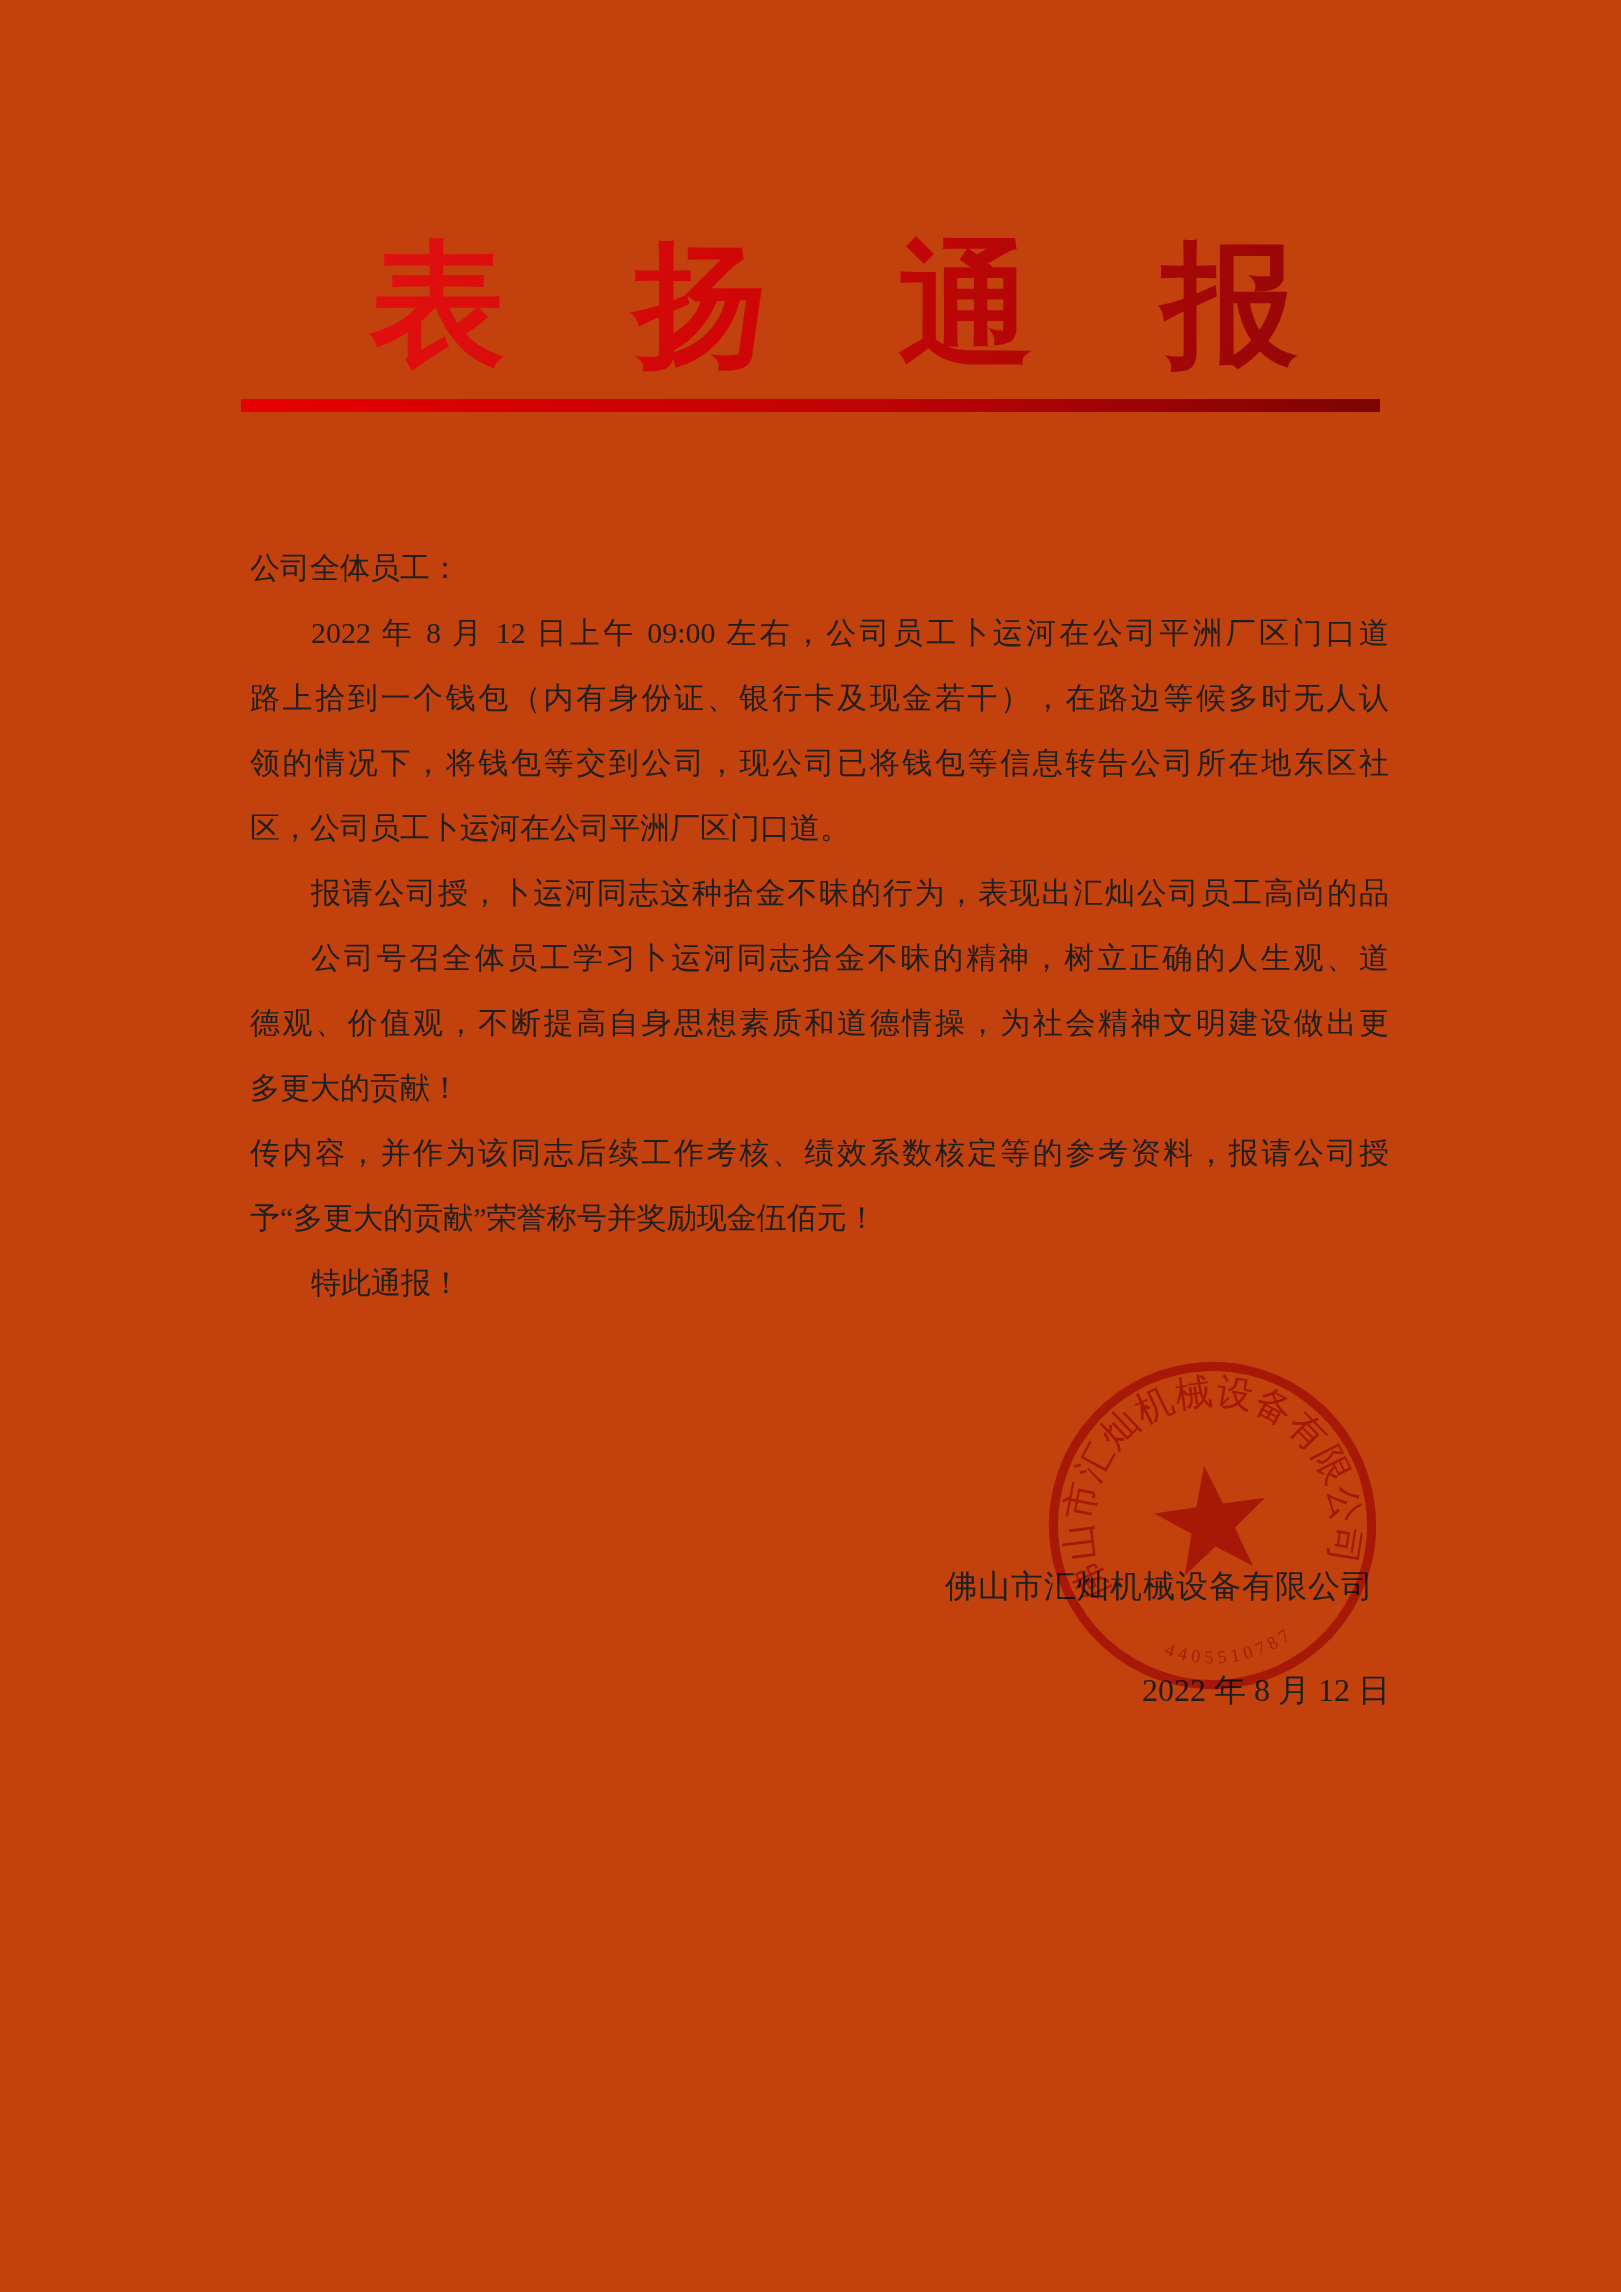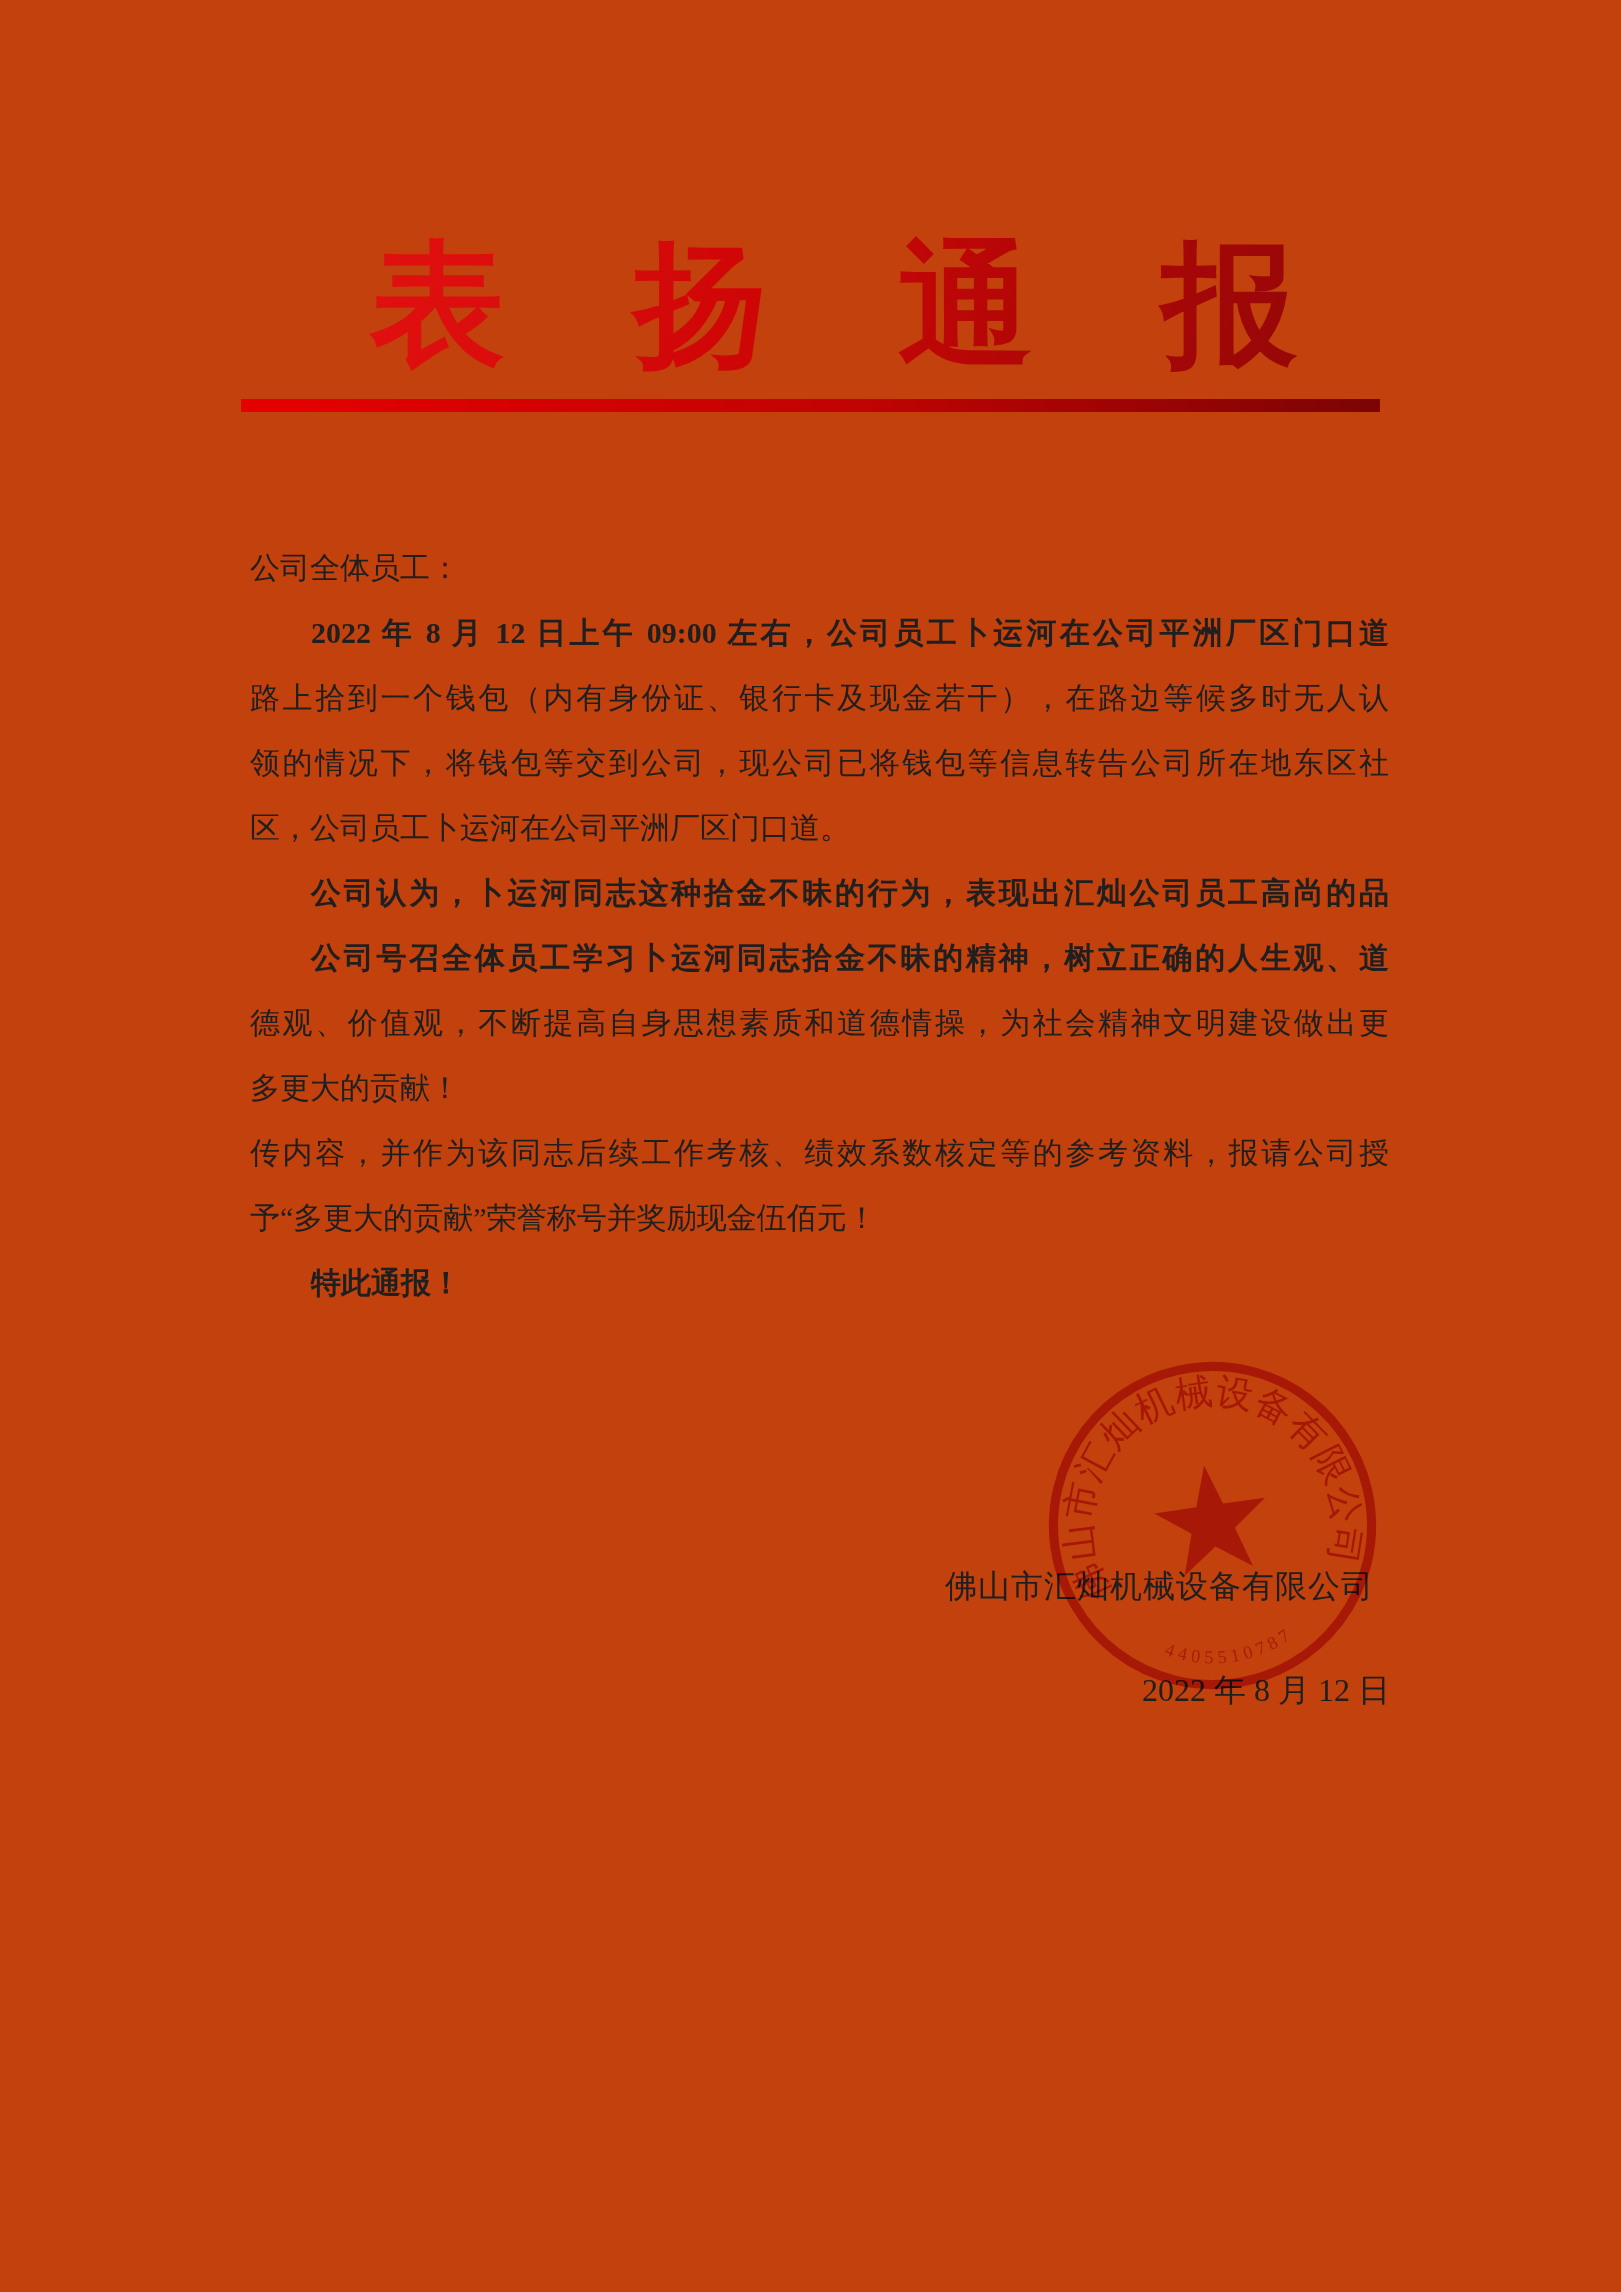--- a/index.html
+++ b/index.html
@@ -26,21 +26,21 @@
     position:absolute; top:399px; left:241px; width:1139px; height:12.7px;
     background:linear-gradient(90deg,#e60000 0%,#c00303 55%,#7c0404 100%);
   }
   
   .body-block {
     position:absolute; top:535px; left:250px; width:1139px;
     font-size:30px; line-height:65px; color:#1f1f1f;
     text-align:left;
   }
   .body-block .line { width:100%; }
-  .body-block .line.indent { padding-left:61px;font-weight:bold; }
+  .body-block .line.indent { padding-left:61px; }
   .body-block .line.fill {
     text-align:justify;
     text-align-last:justify;
     -moz-text-align-last:justify;
   }
   
   .sig-company {
     position:absolute; top:1565px; right:247px;
     font-size:32px; color:#1f1f1f; letter-spacing:1px; white-space:nowrap;
   }
@@ -68,21 +68,21 @@
   <h1 class="doc-title">表扬通报</h1>
 
   <div class="title-rule"></div>
 
   <div class="body-block">
       <div class="line">公司全体员工：</div>
       <div class="line indent fill">2022 年 8 月 12 日上午 09:00 左右，公司员工卜运河在公司平洲厂区门口道</div>
       <div class="line fill">路上拾到一个钱包（内有身份证、银行卡及现金若干），在路边等候多时无人认</div>
       <div class="line fill">领的情况下，将钱包等交到公司，现公司已将钱包等信息转告公司所在地东区社</div>
       <div class="line">区，公司员工卜运河在公司平洲厂区门口道。</div>
-      <div class="line indent fill">公司认为，卜运河同志这种拾金不昧的行为，表现出汇灿公司员工高尚的品</div>
+      <div class="line indent fill">报请公司授，卜运河同志这种拾金不昧的行为，表现出汇灿公司员工高尚的品</div>
       <div class="line indent fill">公司号召全体员工学习卜运河同志拾金不昧的精神，树立正确的人生观、道</div>
       <div class="line fill">德观、价值观，不断提高自身思想素质和道德情操，为社会精神文明建设做出更</div>
       <div class="line">多更大的贡献！</div>
       <div class="line fill">传内容，并作为该同志后续工作考核、绩效系数核定等的参考资料，报请公司授</div>
       <div class="line">予“多更大的贡献”荣誉称号并奖励现金伍佰元！</div>
       <div class="line indent">特此通报！</div>
     </div>
 
   <div class="sig-company">佛山市汇灿机械设备有限公司</div>
 

